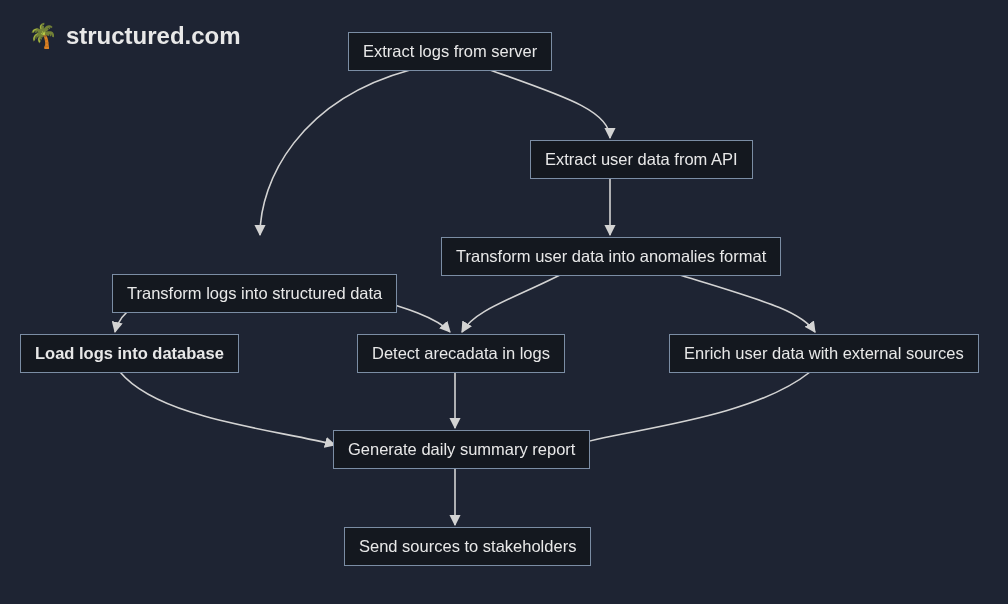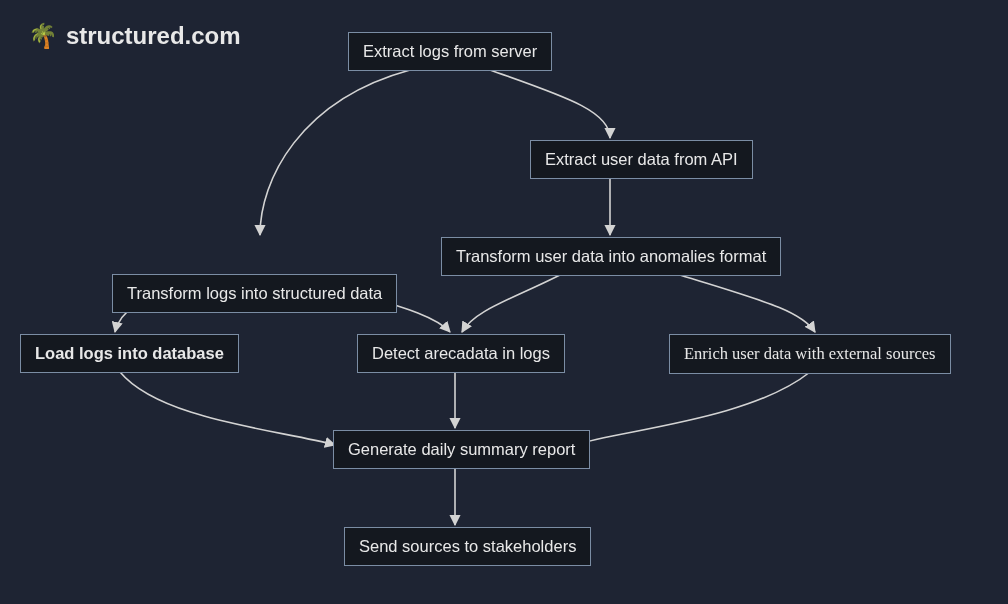--- a/index.html
+++ b/index.html
@@ -81,15 +81,15 @@
     <path d="M 455 468 L 455 525"></path>
   </g>
 </svg>
 
 <div class="node" style="left:348px; top:32px;">Extract logs from server</div>
 <div class="node" style="left:502px; top:140px;margin-left:28px;">Extract user data from API</div>
 <div class="node" style="left:112px; top:237px;margin-top:37px;">Transform logs into structured data</div>
 <div class="node" style="left:441px; top:237px;">Transform user data into anomalies format</div>
 <div class="node" style="left:20px;  top:334px;font-weight:bold;">Load logs into database</div>
 <div class="node" style="left:357px; top:334px;">Detect arecadata in logs</div>
-<div class="node" style="left:669px; top:334px;font-family:Liberation Serif, serif;">Enrich user data with external sources</div>
+<div class="node" style="left:669px; top:334px;">Enrich user data with external sources</div>
 <div class="node" style="left:333px; top:430px;">Generate daily summary report</div>
 <div class="node" style="left:344px; top:527px;">Send sources to stakeholders</div>
 
 </body></html>

